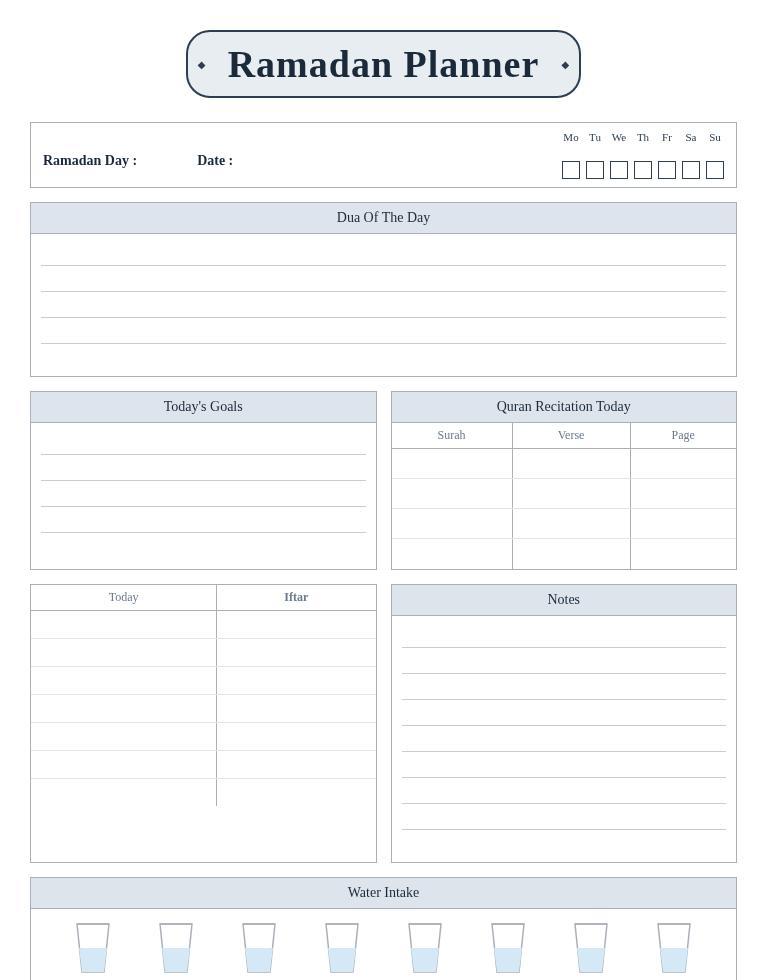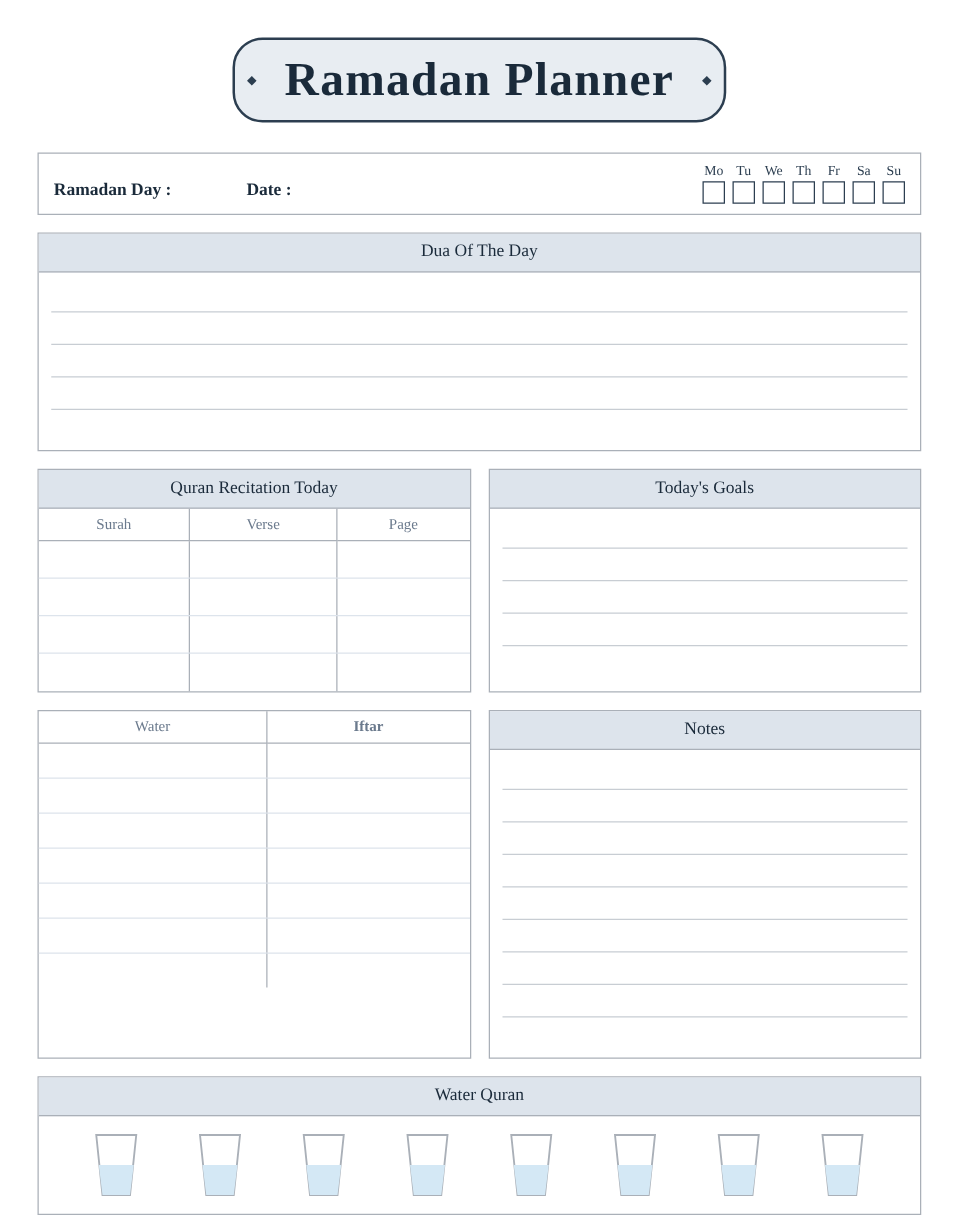--- a/index.html
+++ b/index.html
@@ -62,21 +62,21 @@
     }
     .info-label {
       font-size: 14px;
       font-weight: bold;
       color: #1a2a3a;
     }
     .day-checkboxes {
       display: flex;
       flex-direction: column;
       align-items: flex-end;
-      gap: 2px;
+      gap: 18px;
     }
     .day-labels {
       display: flex;
       gap: 6px;
     }
     .day-label {
       font-size: 11px;
       width: 18px;
       text-align: center;
       color: #2c3e50;
@@ -254,20 +254,30 @@
       <div class="line-row"></div>
       <div class="line-row"></div>
       <div class="line-row"></div>
       <div class="line-row"></div>
       <div class="line-row"></div>
     </div>
 </div>
 
 <div class="two-col">
   <div class="col-half">
+    <div class="section-header">Today's Goals</div>
+    <div class="goals-lines section-lines" id="goals-lines">
+        <div class="line-row"></div>
+        <div class="line-row"></div>
+        <div class="line-row"></div>
+        <div class="line-row"></div>
+        <div class="line-row"></div>
+      </div>
+  </div>
+  <div class="col-half">
     <div class="section-header">Quran Recitation Today</div>
     <table class="quran-table">
       <thead>
         <tr id="quran-header-row">
             <th>Surah</th>
             <th>Verse</th>
             <th>Page</th>
           </tr>
       </thead>
       <tbody id="quran-body">
@@ -287,38 +297,28 @@
             <td></td>
           </tr>
           <tr>
             <td></td>
             <td></td>
             <td></td>
           </tr>
         </tbody>
     </table>
   </div>
-  <div class="col-half">
-    <div class="section-header">Today's Goals</div>
-    <div class="goals-lines section-lines" id="goals-lines">
-        <div class="line-row"></div>
-        <div class="line-row"></div>
-        <div class="line-row"></div>
-        <div class="line-row"></div>
-        <div class="line-row"></div>
-      </div>
-  </div>
 </div>
 
 <div class="two-col">
   <div class="col-half">
     <table class="meals-table">
       <thead>
         <tr id="meals-header-row">
-            <th>Water</th>
+            <th>Today</th>
             <th>Iftar</th>
           </tr>
       </thead>
       <tbody id="meals-body">
           <tr>
             <td></td>
             <td></td>
           </tr>
           <tr>
             <td></td>
@@ -357,21 +357,21 @@
         <div class="line-row"></div>
         <div class="line-row"></div>
         <div class="line-row"></div>
         <div class="line-row"></div>
         <div class="line-row"></div>
       </div>
   </div>
 </div>
 
 <div class="water-section">
-  <div class="section-header">Water Quran</div>
+  <div class="section-header">Water Intake</div>
   <div class="water-cups" id="water-cups">
       <div class="cup">
         <svg viewBox="0 0 40 52" xmlns="http://www.w3.org/2000/svg">
     <polygon points="4,2 36,2 31,50 9,50" fill="white" stroke="#aab0b8" stroke-width="1.5"></polygon>
     <polygon points="6,26 34,26 31,50 9,50" fill="#d4e8f5" stroke="none"></polygon>
     <line x1="4" y1="2" x2="36" y2="2" stroke="#aab0b8" stroke-width="1.5"></line>
   </svg>
       </div>
       <div class="cup">
         <svg viewBox="0 0 40 52" xmlns="http://www.w3.org/2000/svg">

